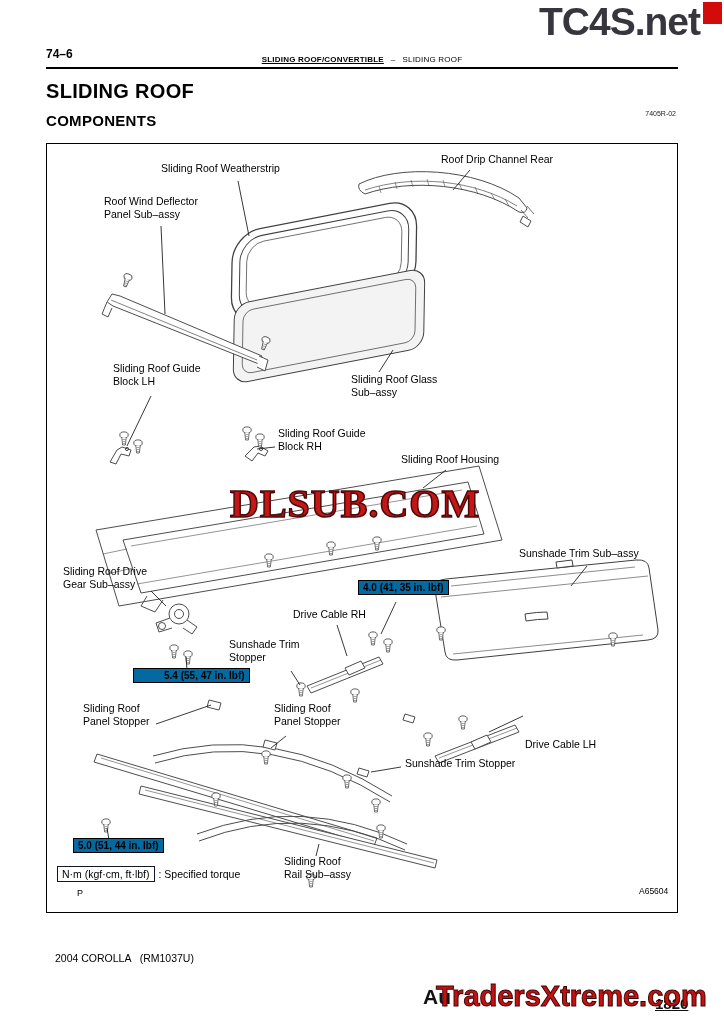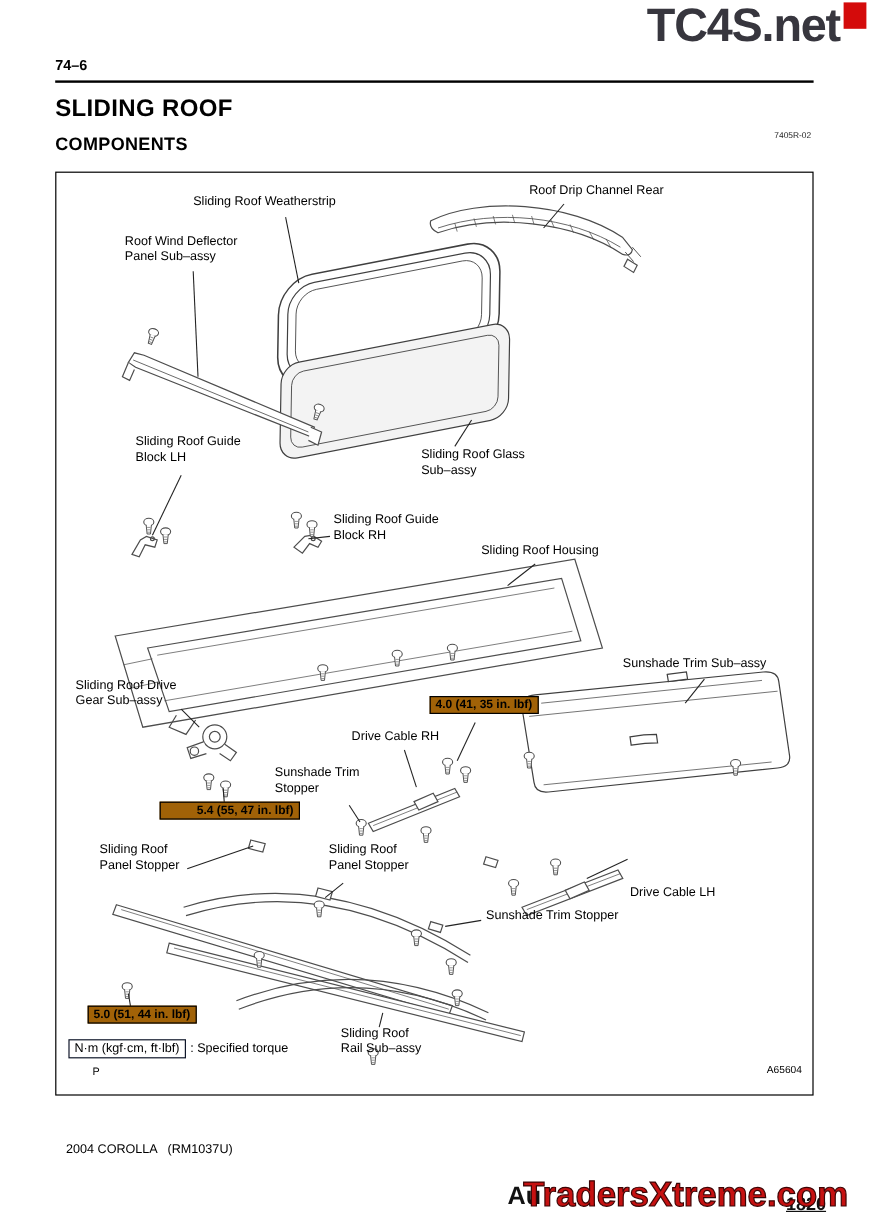--- a/index.html
+++ b/index.html
@@ -18,21 +18,21 @@
   .rule{position:absolute;left:46px;right:46px;top:67px;height:2px;background:#000;}
 
   .title{position:absolute;left:46px;top:80px;font-size:20px;font-weight:bold;letter-spacing:.3px;}
   .subtitle{position:absolute;left:46px;top:112px;font-size:15px;font-weight:bold;letter-spacing:.3px;}
   .doc-code{position:absolute;right:48px;top:110px;font-size:7px;color:#222;}
 
   .diagram{position:absolute;left:46px;top:143px;width:632px;height:770px;border:1px solid #000;background:#fff;}
   .diagram svg{position:absolute;left:0;top:0;}
 
   .lbl{position:absolute;font-size:10.5px;line-height:1.25;white-space:pre-line;}
-  .torque{position:absolute;font-size:10px;font-weight:bold;border:1px solid #000;padding:1px 4px;background:#a16207;white-space:nowrap;}
+  .torque{position:absolute;font-size:10px;font-weight:bold;border:1px solid #000;padding:1px 4px;background:#0369a1;white-space:nowrap;}
   .legend{position:absolute;left:10px;top:722px;font-size:10.5px;display:flex;align-items:center;gap:4px;}
   .legend-box{border:1px solid #0f172a;padding:1px 4px;}
   .corner-p{position:absolute;left:30px;top:744px;font-size:9px;}
   .fig-code{position:absolute;left:592px;top:742px;font-size:8.5px;}
 
   .wm-center{position:absolute;left:183px;top:336px;font-family:"Liberation Serif",serif;
     font-size:40px;font-weight:bold;color:#c41616;-webkit-text-stroke:1.5px #4a0808;
     letter-spacing:1px;z-index:4;}
 
   .footer-model{position:absolute;left:55px;top:952px;font-size:10.5px;white-space:pre;}
@@ -48,20 +48,23 @@
 <body>
 
 <div class="page">
 
   <div class="wm-top">
     <span class="wm-top-text">TC4S.net</span>
     <span class="wm-top-dot"></span>
   </div>
 
   <span class="page-number">74–6</span>
+  <div class="crumb">
+    <span class="crumb-main">SLIDING ROOF/CONVERTIBLE</span><span class="crumb-sep">–</span><span class="crumb-sub">SLIDING ROOF</span>
+  </div>
   <div class="rule"></div>
 
   <h1 class="title">SLIDING ROOF</h1>
   <h2 class="subtitle">COMPONENTS</h2>
   <span class="doc-code">7405R-02</span>
 
   <div class="diagram">
     <svg width="630" height="768" viewBox="0 0 630 768">
       <defs>
         <g id="screw">
@@ -241,20 +244,21 @@
     <div class="torque" style="left:26px;top:694px;text-align:right;">5.0 (51, 44 in. lbf)</div>
 
     <div class="legend">
       <span class="legend-box">N·m (kgf·cm, ft·lbf)</span>
       <span>: Specified torque</span>
     </div>
 
     <span class="corner-p">P</span>
     <span class="fig-code">A65604</span>
 
+    <div class="wm-center">DLSUB.COM</div>
   </div>
 
   <div class="footer-model">2004 COROLLA   (RM1037U)</div>
 
   <div class="wm-bottom">
     <span class="wmb-black wmb-left">Au</span>
     <span class="wmb-black wmb-right">1820</span>
     <span class="wmb-red">TradersXtreme.com</span>
   </div>
 

